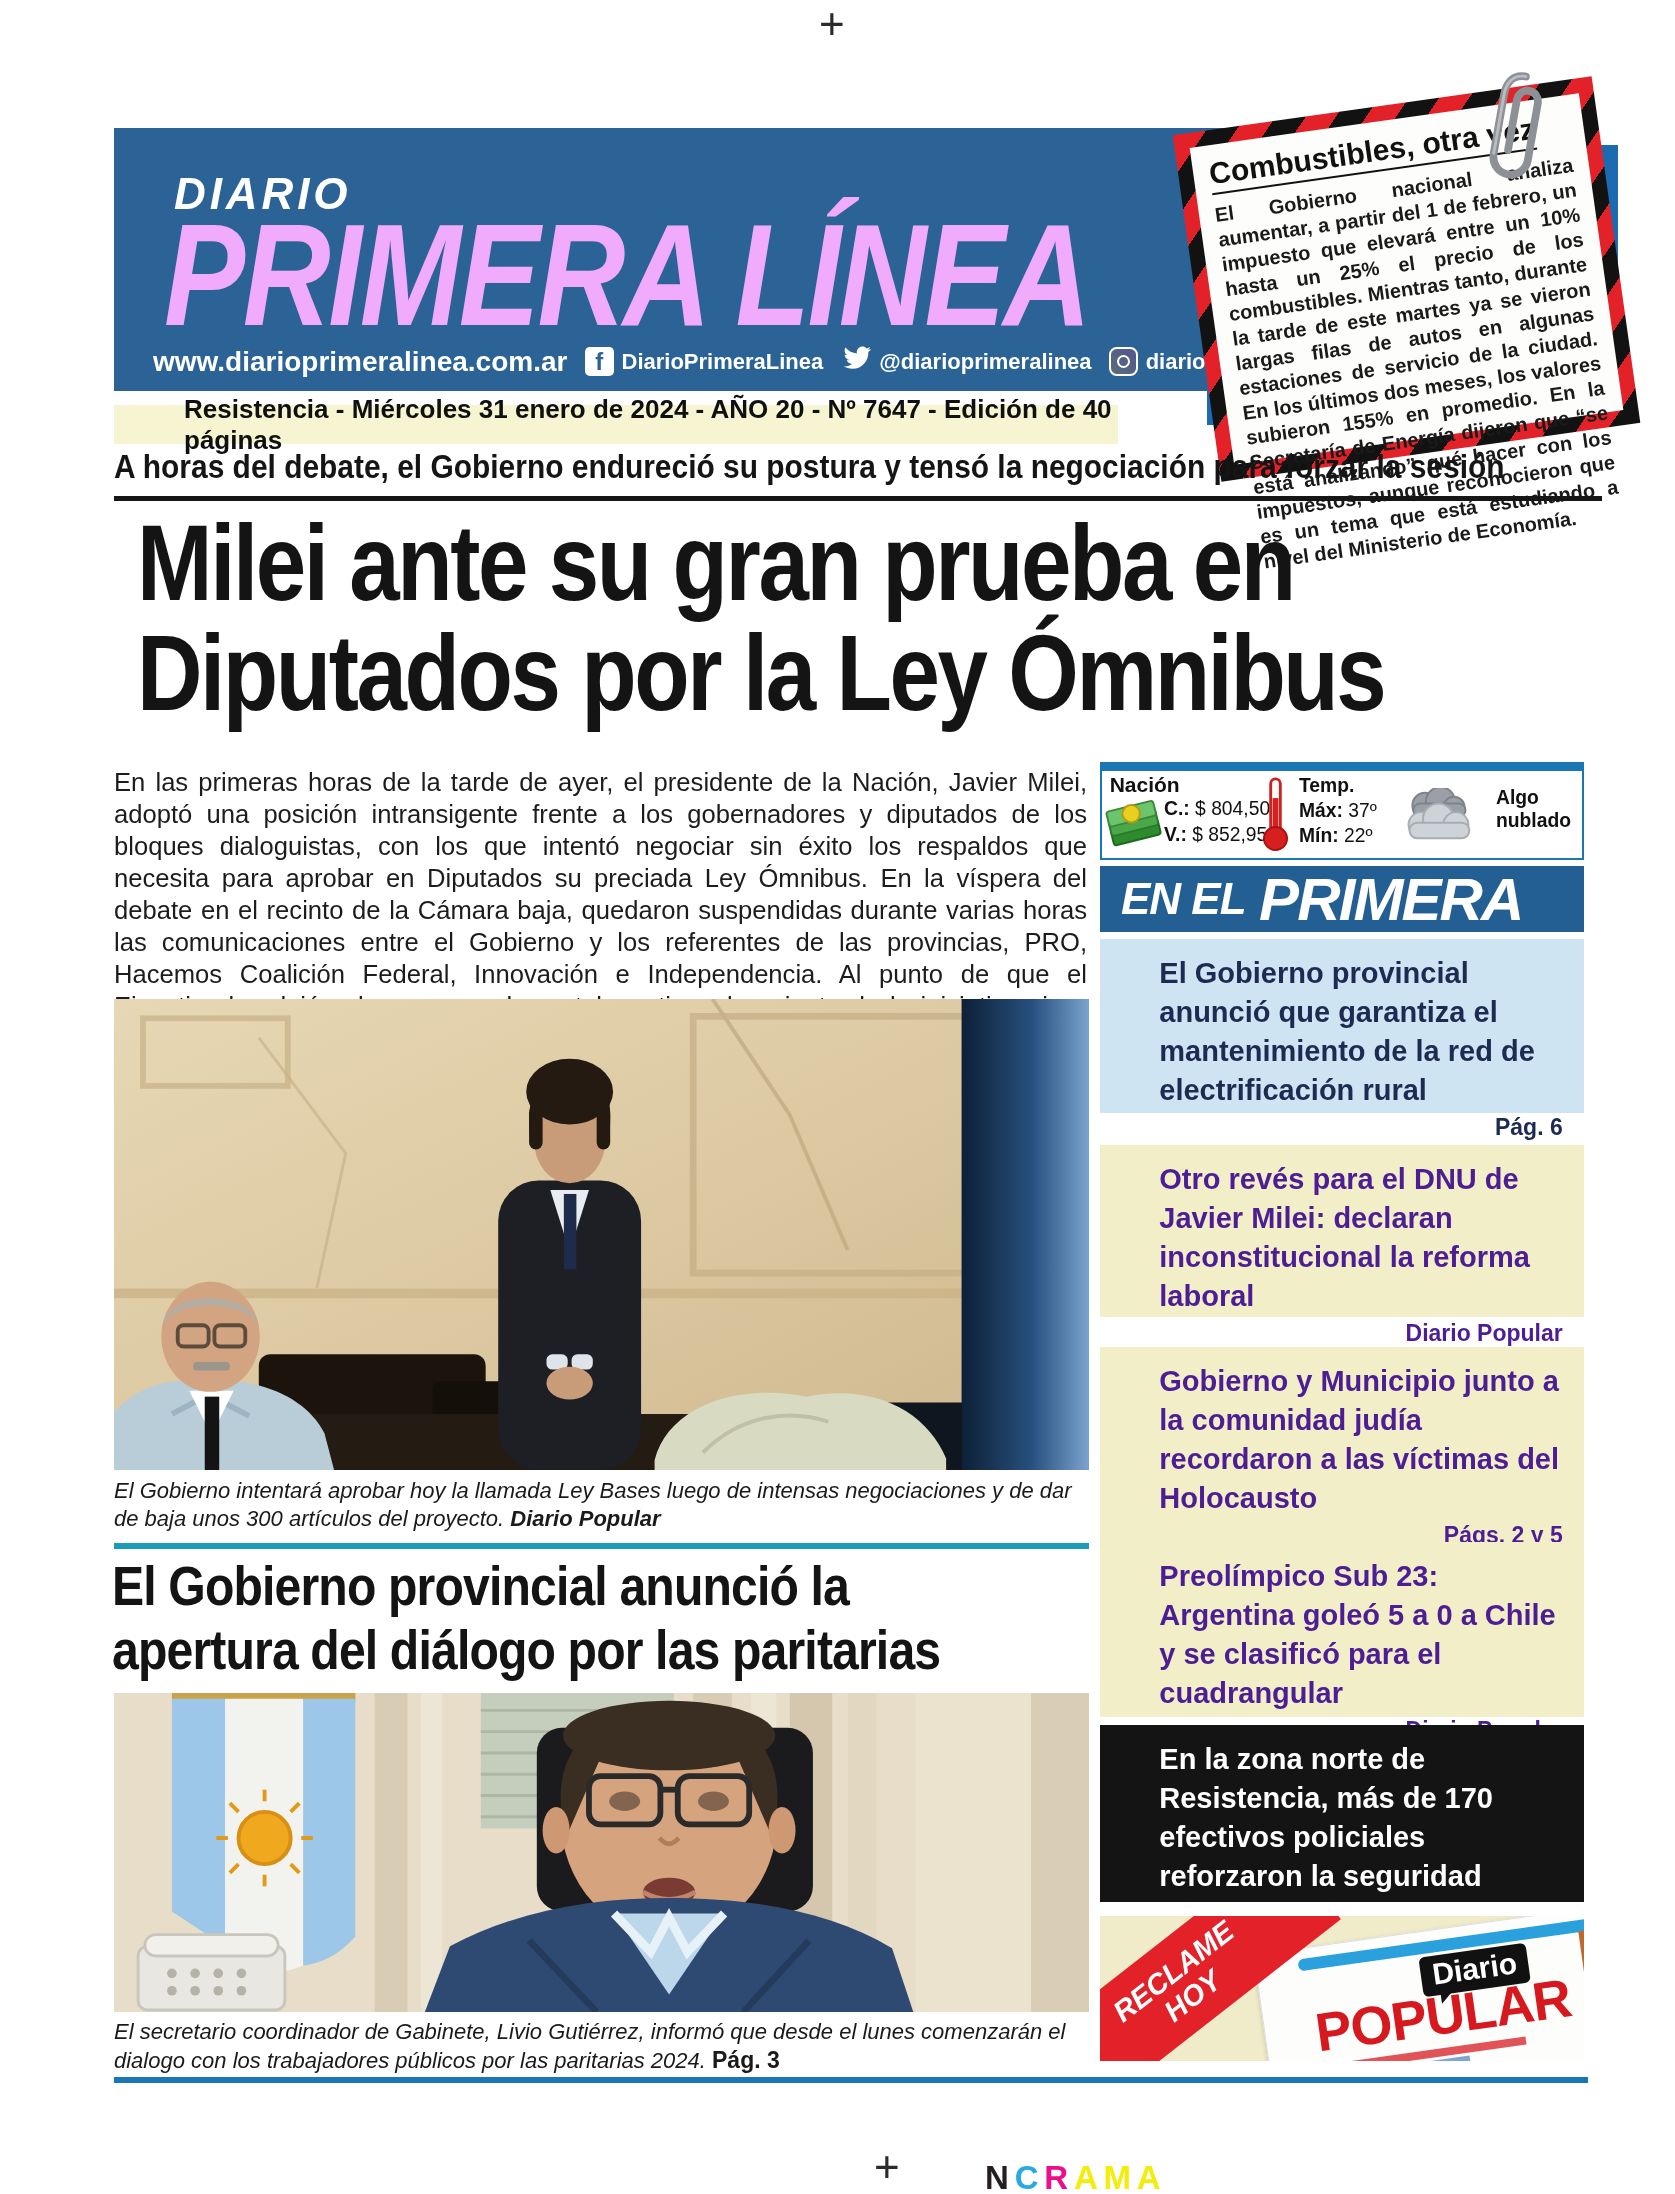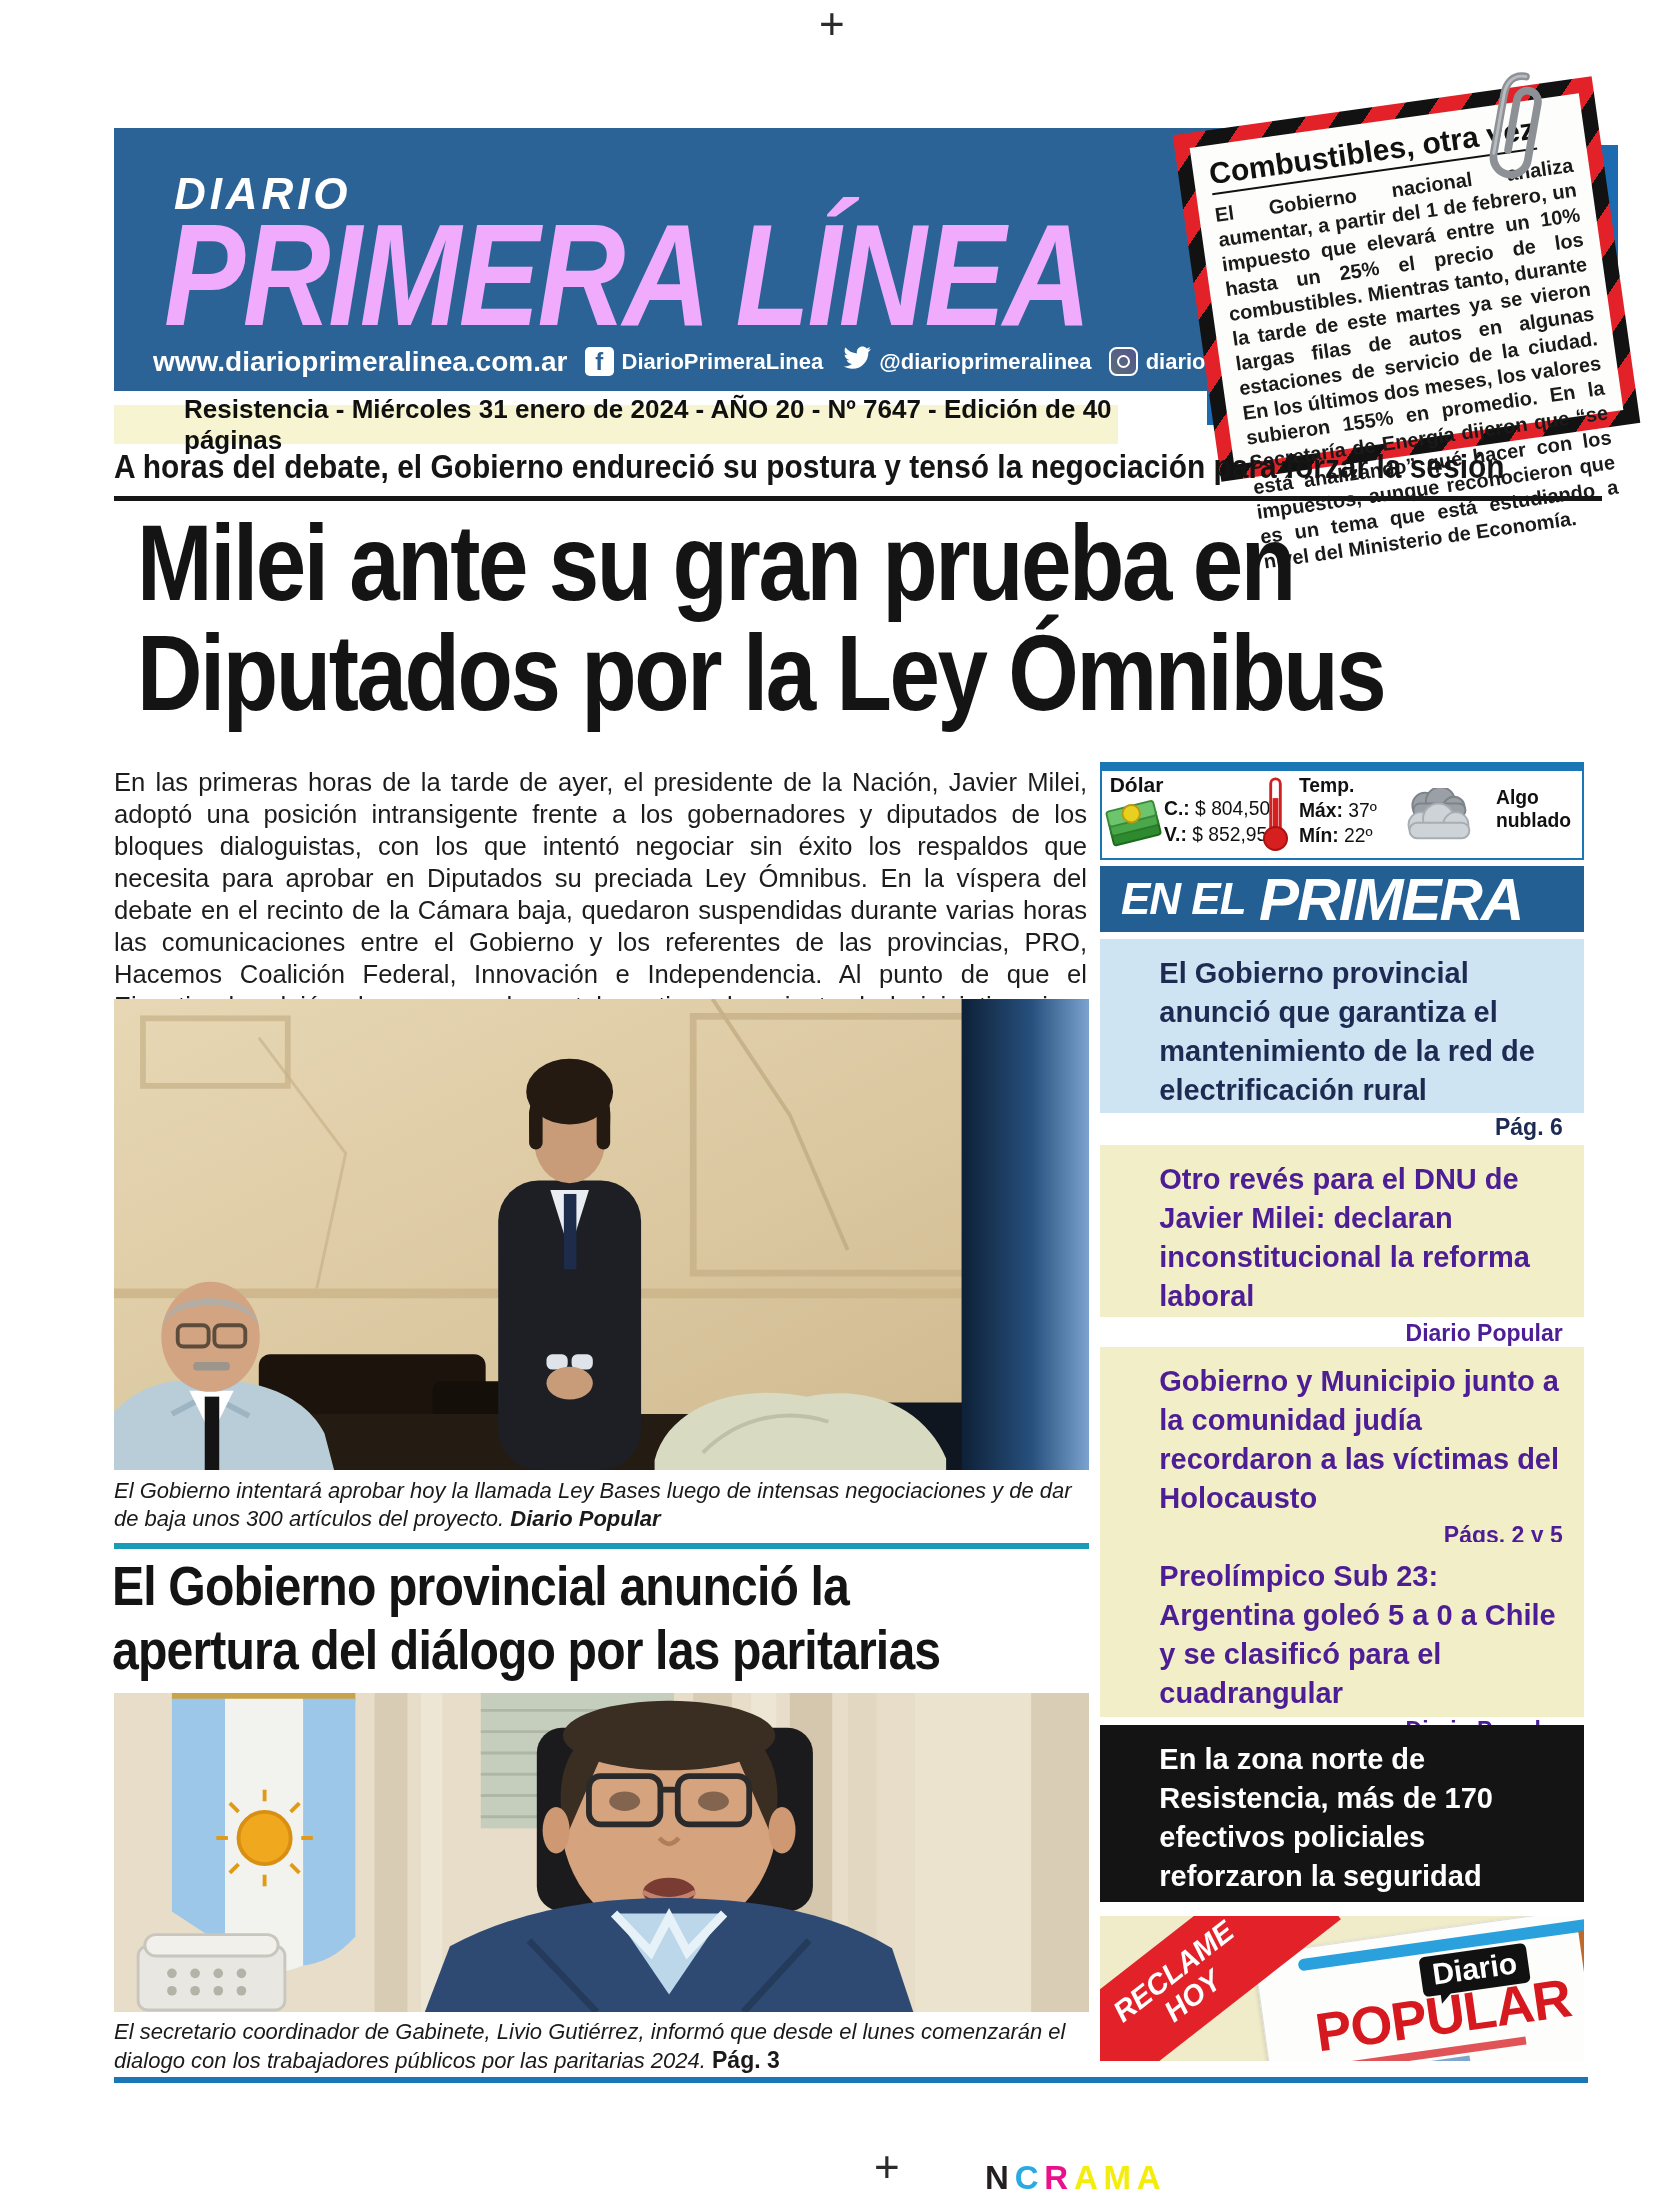--- a/index.html
+++ b/index.html
@@ -286,21 +286,21 @@
     </svg>
   </div>
 
   <div class="abs caption caption2">
     <span>El secretario coordinador de Gabinete, Livio Gutiérrez, informó que desde el lunes comenzarán el dialogo con los trabajadores públicos por las paritarias 2024. </span><b style="font-style:normal;font-size:23px;">Pág. 3</b>
   </div>
 
   <div class="abs rule-blue-bottom"></div>
 
   <div class="abs rcol weatherbox">
-    <div class="wb" style="left:7.7px;top:1.9px;font-weight:bold;font-size:21px;">Dólar</div>
+    <div class="wb" style="left:7.7px;top:1.9px;font-weight:bold;font-size:21px;">Nación</div>
     <div class="wb" style="left:1.9px;top:25px;">
       <svg width="60" height="54" viewBox="0 0 62 56">
         <g transform="rotate(-14 31 30)">
           <rect x="6" y="30" width="50" height="16" rx="3" fill="#2e8a2e" stroke="#1d6a1d" stroke-width="2"></rect>
           <rect x="6" y="20" width="50" height="16" rx="3" fill="#4aa84a" stroke="#2a7a2a" stroke-width="2"></rect>
           <rect x="6" y="10" width="50" height="16" rx="3" fill="#6cc46c" stroke="#3a8a3a" stroke-width="2"></rect>
           <circle cx="31" cy="18" r="9" fill="#e8d020" stroke="#b89a10" stroke-width="2"></circle>
         </g>
       </svg>
     </div>

